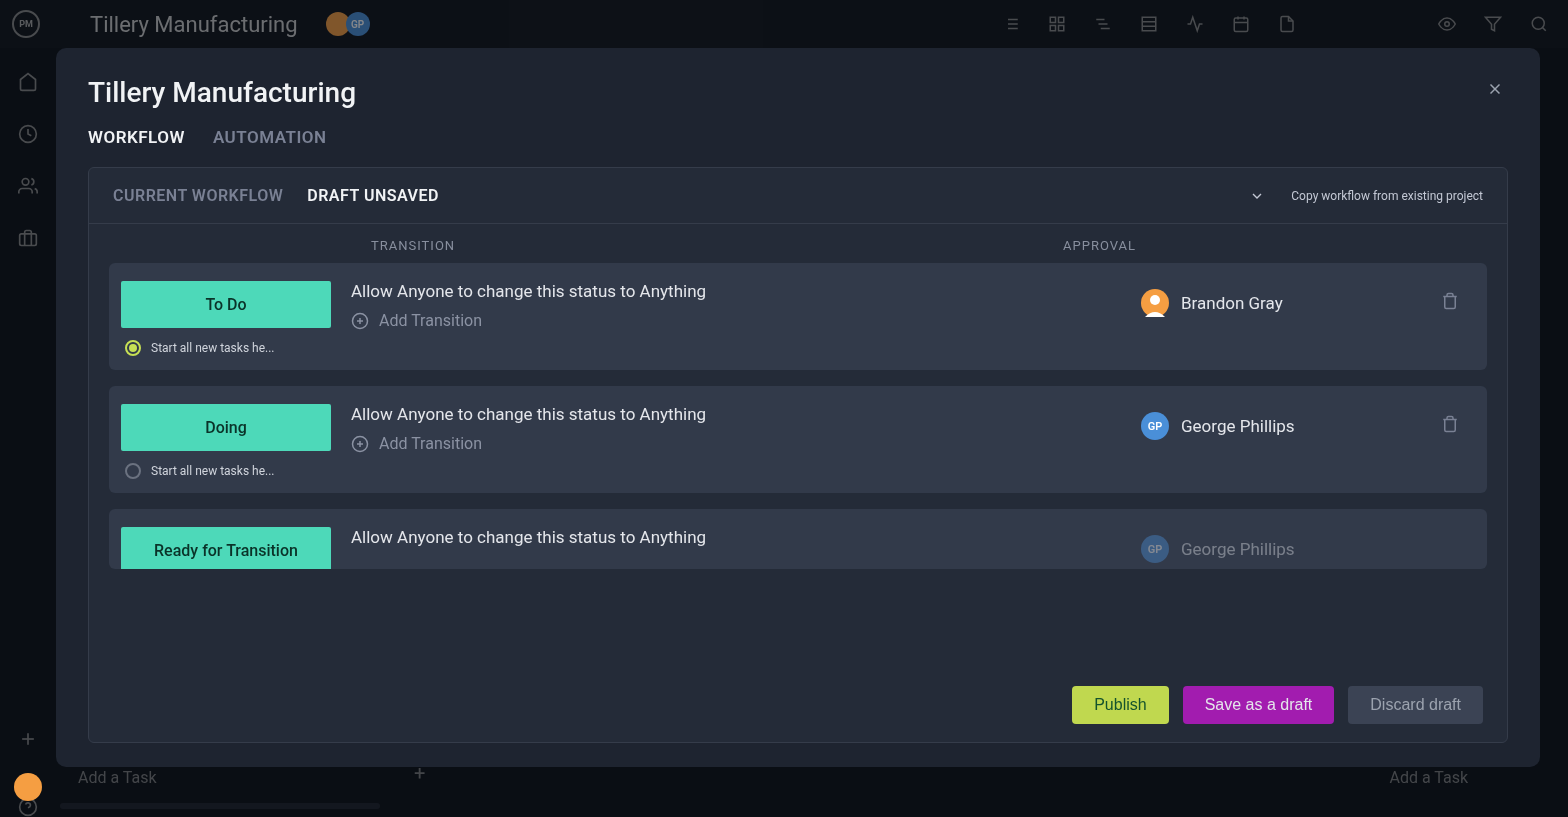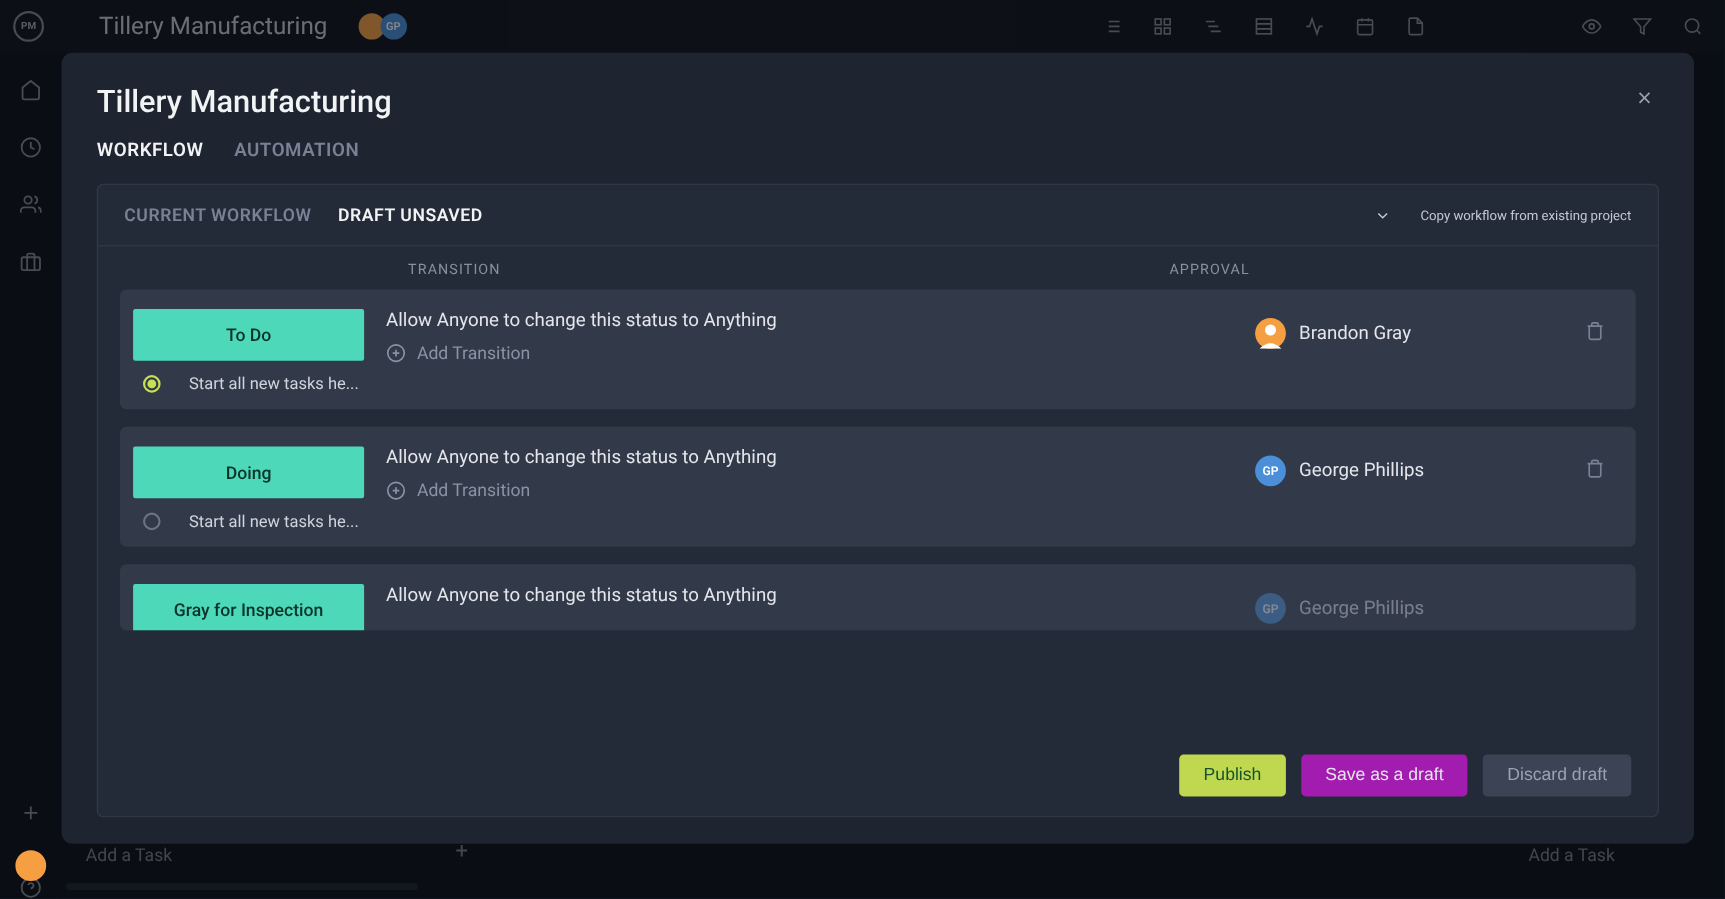--- a/index.html
+++ b/index.html
@@ -256,27 +256,26 @@
       font-size: 16px;
       font-weight: 500;
       padding: 14px 8px;
       text-align: center;
       border-radius: 2px;
       margin-bottom: 12px;
     }
     .status-radio {
       display: flex;
       align-items: center;
-      gap: 26px;
+      gap: 10px;
       color: #d0d4dc;
-      font-size: 15px;
+      font-size: 12px;
       white-space: nowrap;
       overflow: hidden;
       padding-left: 4px;
-      justify-content: center;
     }
     .radio-circle {
       width: 16px; height: 16px;
       border-radius: 50%;
       border: 2px solid #6b7280;
       flex-shrink: 0;
       display: flex;
       align-items: center;
       justify-content: center;
     }
@@ -568,21 +567,21 @@
         <div class="trash-col">
           <svg viewBox="0 0 24 24" fill="none" stroke="currentColor" stroke-width="2">
               <polyline points="3 6 5 6 21 6"></polyline>
               <path d="M19 6v14a2 2 0 0 1-2 2H7a2 2 0 0 1-2-2V6m3 0V4a2 2 0 0 1 2-2h4a2 2 0 0 1 2 2v2"></path>
             </svg>
         </div>
       </div>
 
       <div class="status-row cutoff">
         <div class="status-col">
-          <div class="status-chip">Gray for Inspection</div>
+          <div class="status-chip">Ready for Transition</div>
         </div>
         <div class="transition-col">
           <div class="transition-text">Allow Anyone to change this status to Anything</div>
         </div>
         <div class="approval-col" style="opacity:0.4;">
           <div class="approver-avatar avatar-blue">GP</div>
           <div class="approver-name">George Phillips</div>
         </div>
         <div class="trash-col"></div>
       </div>

